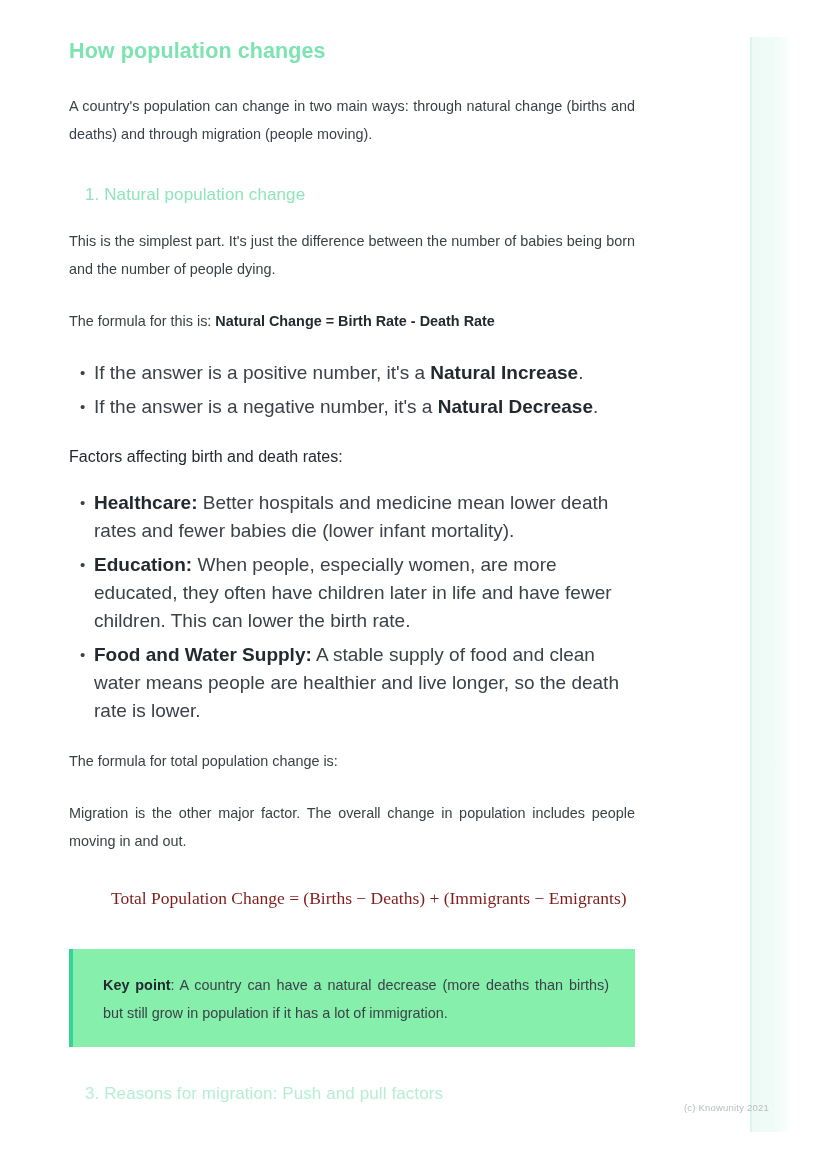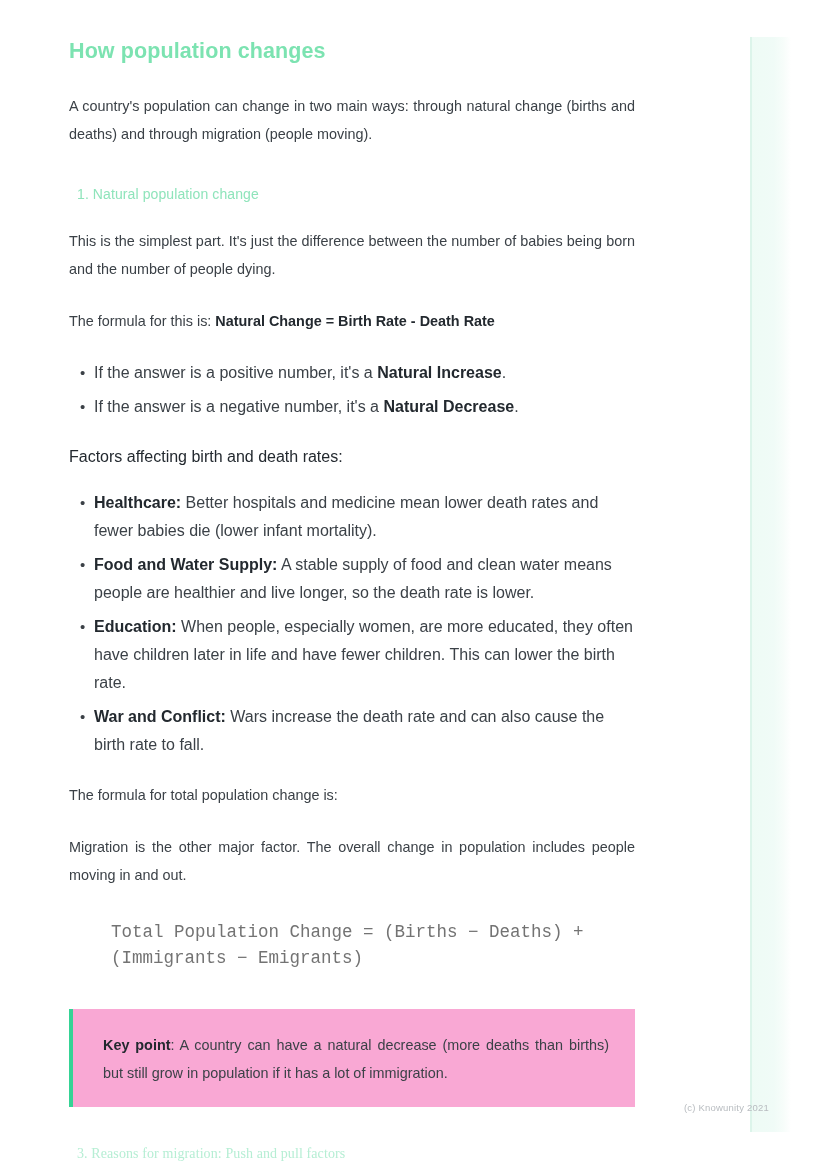--- a/index.html
+++ b/index.html
@@ -53,30 +53,29 @@
 
   h1.doc-title {
     font-size: 21.5px;
     line-height: 30px;
     font-weight: bold;
     color: #7ce3b1;
     margin: 0 0 26px 0;
     letter-spacing: 0.1px;
   }
   h2.section-title {
-    font-size: 14px;
+    font-size: 17px;
     line-height: 25px;
     font-weight: normal;
     color: #8fe4bb;
-    margin: 34px 0 20px 8px;
+    margin: 34px 0 20px 16px;
     letter-spacing: 0.1px;
   }
   h2.section-title.faded {
     color: #b6eed4;
-    font-family: Liberation Serif, serif;
   }
 
   p.body-text {
     font-size: 14.4px;
     line-height: 28px;
     color: #3b4147;
     margin: 0 0 24px 0;
     text-align: justify;
     text-justify: inter-word;
   }
@@ -93,21 +92,21 @@
   strong { color: #23292f; font-weight: bold; }
 
   ul.bullets {
     list-style: none;
     margin: 0 0 22px 0;
     padding: 0;
   }
   ul.bullets li {
     position: relative;
     padding-left: 25px;
-    font-size: 16px;
+    font-size: 19px;
     line-height: 28px;
     color: #3b4147;
     margin-bottom: 6px;
     text-align: left;
   }
   ul.bullets li:last-child { margin-bottom: 0; }
   ul.bullets li::before {
     content: "\2022";
     position: absolute;
     left: 11px;
@@ -115,28 +114,28 @@
     color: #3b4147;
     font-size: 15px;
     line-height: 28px;
   }
 
   .formula-block {
     margin: 0 0 32px 0;
     padding: 6px 0 6px 42px;
   }
   .formula-block .formula {
-    font-family: Liberation Mono, monospace;
+    font-family: Liberation Serif, serif;
     font-size: 17.5px;
     line-height: 26px;
-    color: #737373;
+    color: #7f1d1d;
   }
 
   .callout {
-    background: #f9a8d4;
+    background: #86efac;
     border-left: 4px solid #35d395;
     padding: 22px 26px 20px 30px;
     margin: 8px 0 30px 0;
     width: 566px;
   }
   .callout p {
     margin: 0;
     font-size: 14.4px;
     line-height: 28px;
     color: #3b4147;
@@ -179,23 +178,22 @@
 
     <ul class="bullets">
       <li><span>If the answer is a positive number, it's a </span><strong>Natural Increase</strong><span>.</span></li>
       <li><span>If the answer is a negative number, it's a </span><strong>Natural Decrease</strong><span>.</span></li>
     </ul>
 
     <p class="lead-bold">Factors affecting birth and death rates:</p>
 
     <ul class="bullets">
       <li><strong>Healthcare:</strong><span> Better hospitals and medicine mean lower death rates and fewer babies die (lower infant mortality).</span></li>
+      <li><strong>Education:</strong><span> When people, especially women, are more educated, they often have children later in life and have fewer children. This can lower the birth rate.</span></li>
       <li><strong>Food and Water Supply:</strong><span> A stable supply of food and clean water means people are healthier and live longer, so the death rate is lower.</span></li>
-      <li><strong>Education:</strong><span> When people, especially women, are more educated, they often have children later in life and have fewer children. This can lower the birth rate.</span></li>
-      <li><strong>War and Conflict:</strong><span> Wars increase the death rate and can also cause the birth rate to fall.</span></li>
     </ul>
 
 
     <p class="body-text left">The formula for total population change is:</p>
 
     <p class="body-text">Migration is the other major factor. The overall change in population includes people moving in and out.</p>
 
     <div class="formula-block">
       <span class="formula">Total Population Change = (Births − Deaths) + (Immigrants − Emigrants)</span>
     </div>

